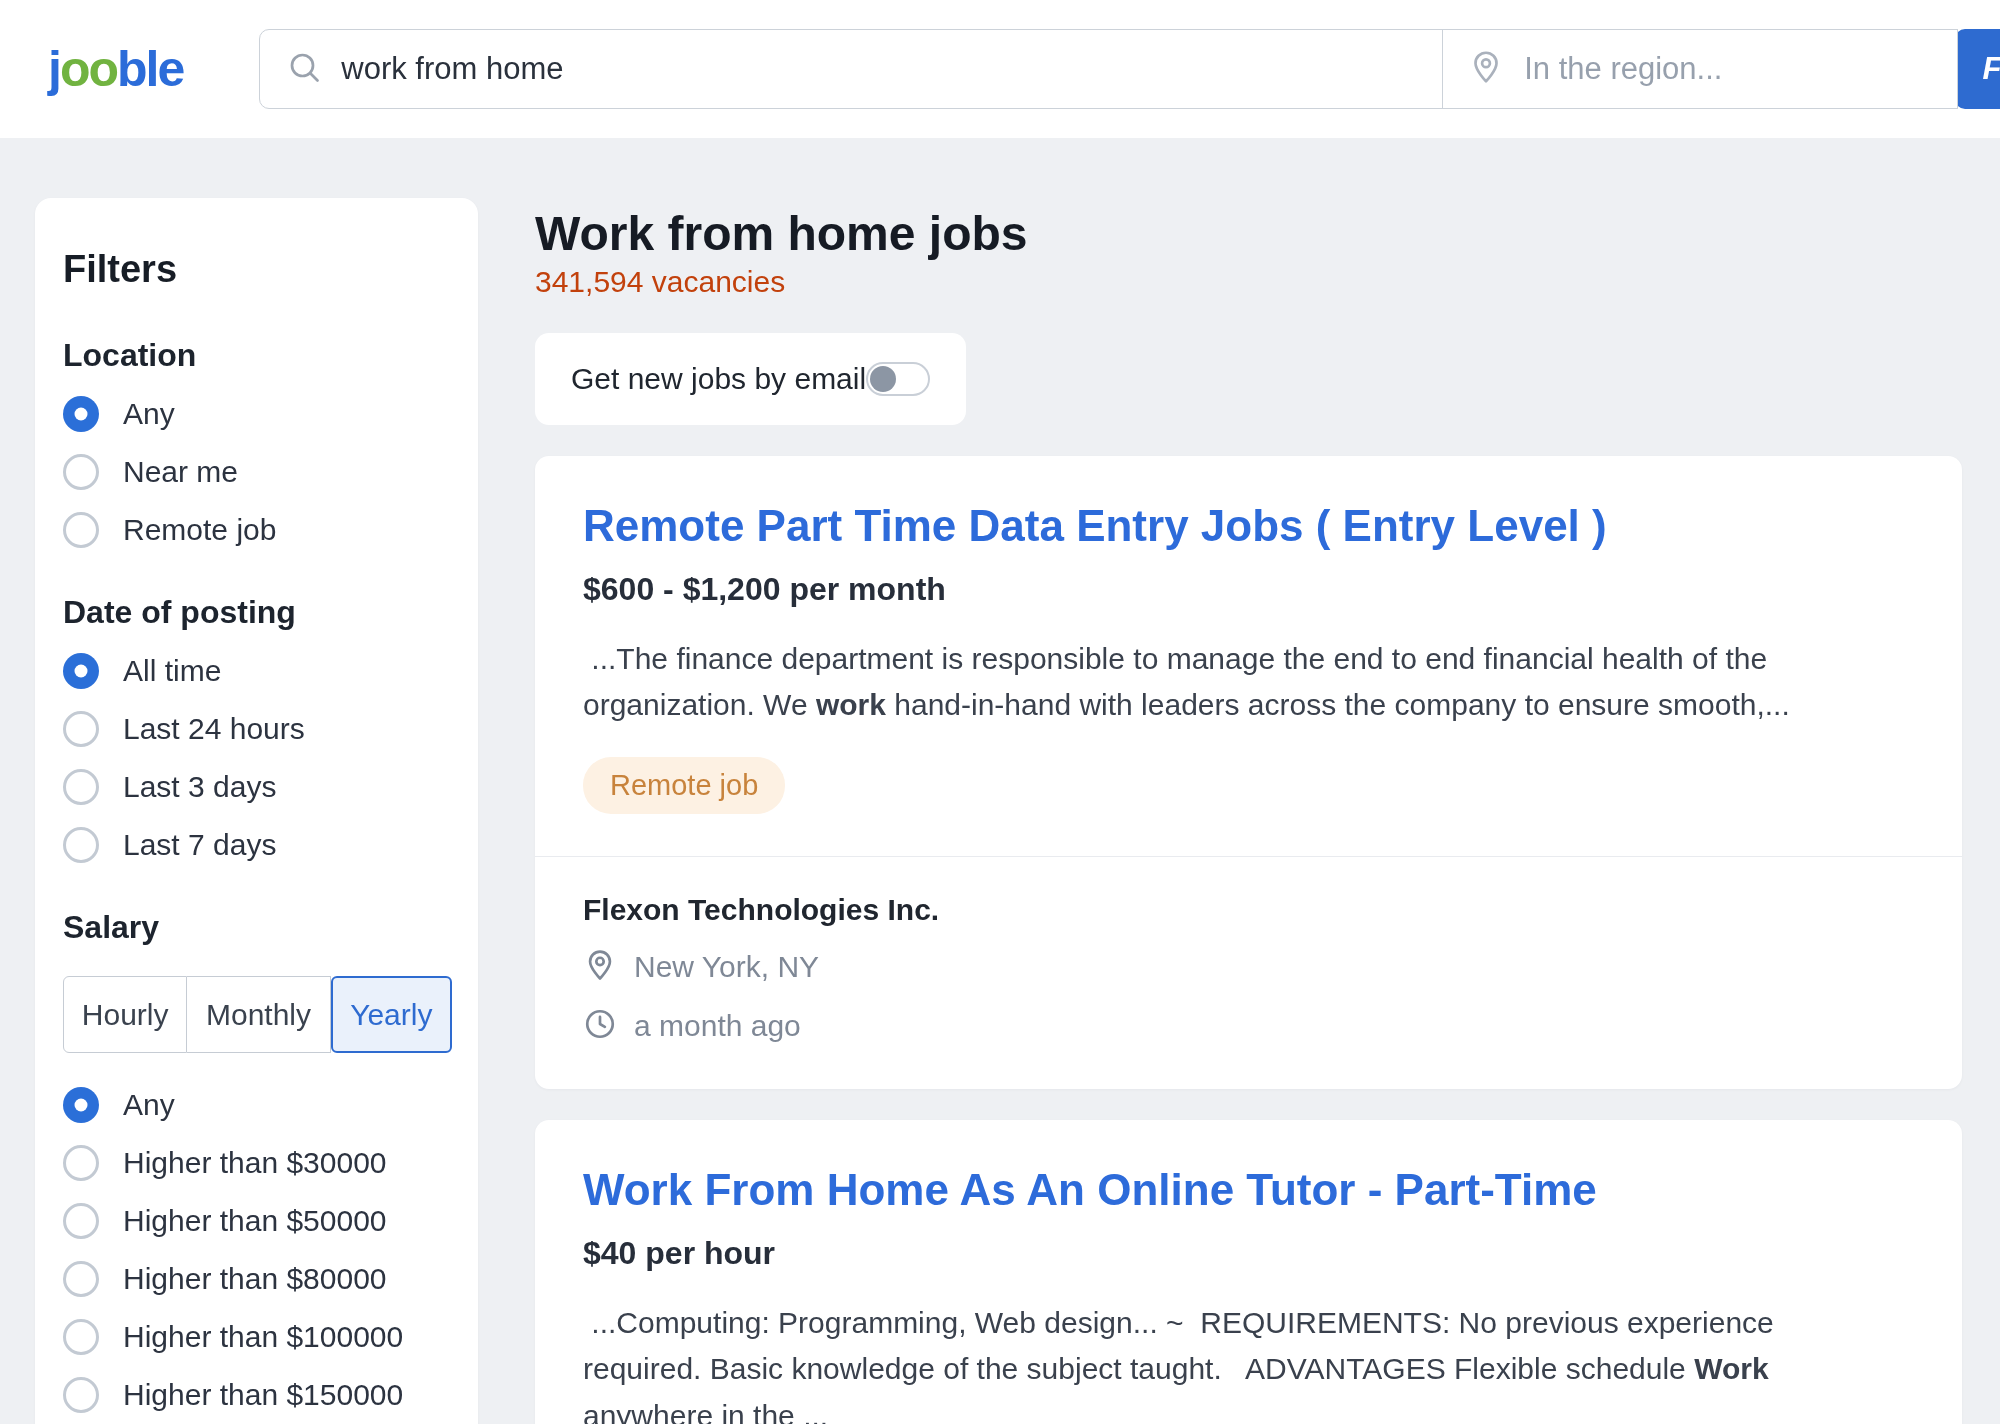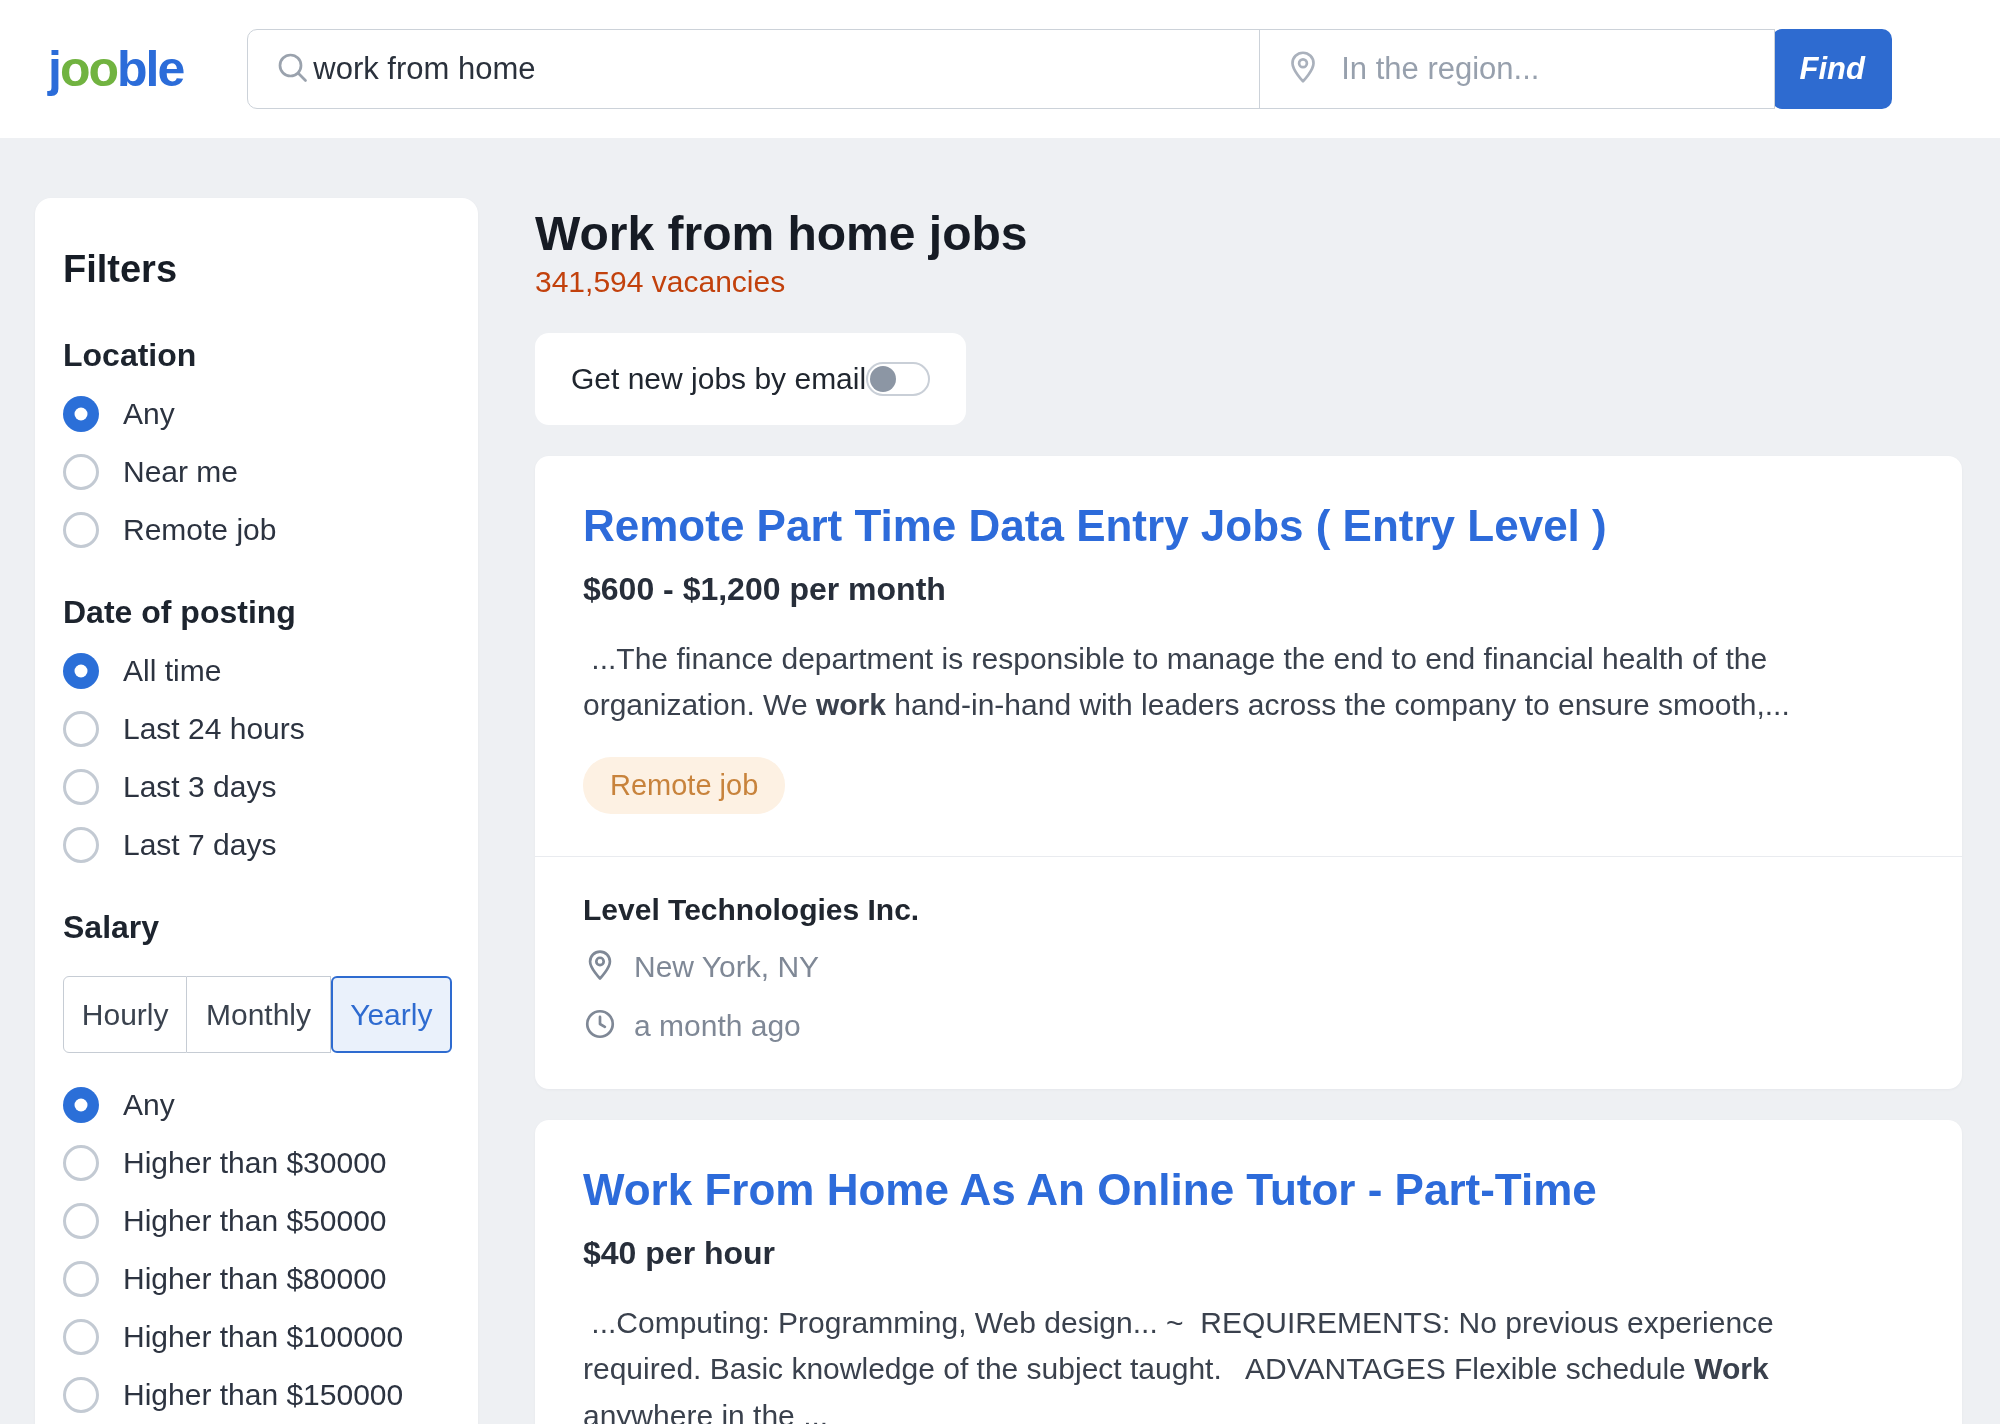--- a/index.html
+++ b/index.html
@@ -19,24 +19,25 @@
   }
   .logo {
     font-size:50px; font-weight:800; letter-spacing:-2px;
     margin-right:64px; white-space:nowrap; cursor:pointer;
   }
   .logo .lb { color:#2b6cd9; }
   .logo .lg { color:#71b340; }
 
   .search-bar { display:flex; align-items:center; flex:1; height:80px; }
   .search-field {
-    display:flex; align-items:center; gap:3px;
-    width:1013px; height:80px; background:#fff;
+    display:flex; align-items:center; gap:19px;
+    width:1184px; height:80px; background:#fff;
     border:1px solid #ccd2d9; border-radius:10px 0 0 10px;
     padding:0 26px;
+    margin-left:12px;
   }
   .region-field {
     display:flex; align-items:center; gap:20px;
     width:516px; height:80px; background:#fff;
     border:1px solid #ccd2d9; border-left:none; margin-left:-1px;
     padding:0 26px; position:relative;
   }
   .region-field::before {
     content:""; position:absolute; left:0; top:0; bottom:0;
     border-left:1px solid #ccd2d9;
@@ -245,21 +246,21 @@
     </div>
 
     
     <div class="job-card">
       <a class="job-title">Remote Part Time Data Entry Jobs ( Entry Level )</a>
       <div class="job-salary">$600 - $1,200 per month</div>
       <div class="job-desc"><span> ...The finance department is responsible to manage the end to end financial health of the organization. We </span><b>work</b><span> hand-in-hand with leaders across the company to ensure smooth,...</span></div>
       <span class="job-tag">Remote job</span>
       <div class="job-divider"></div>
       <div class="company-block">
-        <div class="company-name">Level Technologies Inc.</div>
+        <div class="company-name">Flexon Technologies Inc.</div>
         <div class="meta-row">
           <span class="icon">
             <svg width="34" height="34" viewBox="0 0 24 24" fill="none" stroke="#7f8896" stroke-width="1.9" stroke-linecap="round" stroke-linejoin="round">
               <path d="M12 21.5s-7-7.2-7-12A7 7 0 0 1 19 9.5c0 4.8-7 12-7 12z"></path>
               <circle cx="12" cy="9.5" r="2.6"></circle>
             </svg>
           </span>
           <span class="meta-text">New York, NY</span>
         </div>
         <div class="meta-row">

